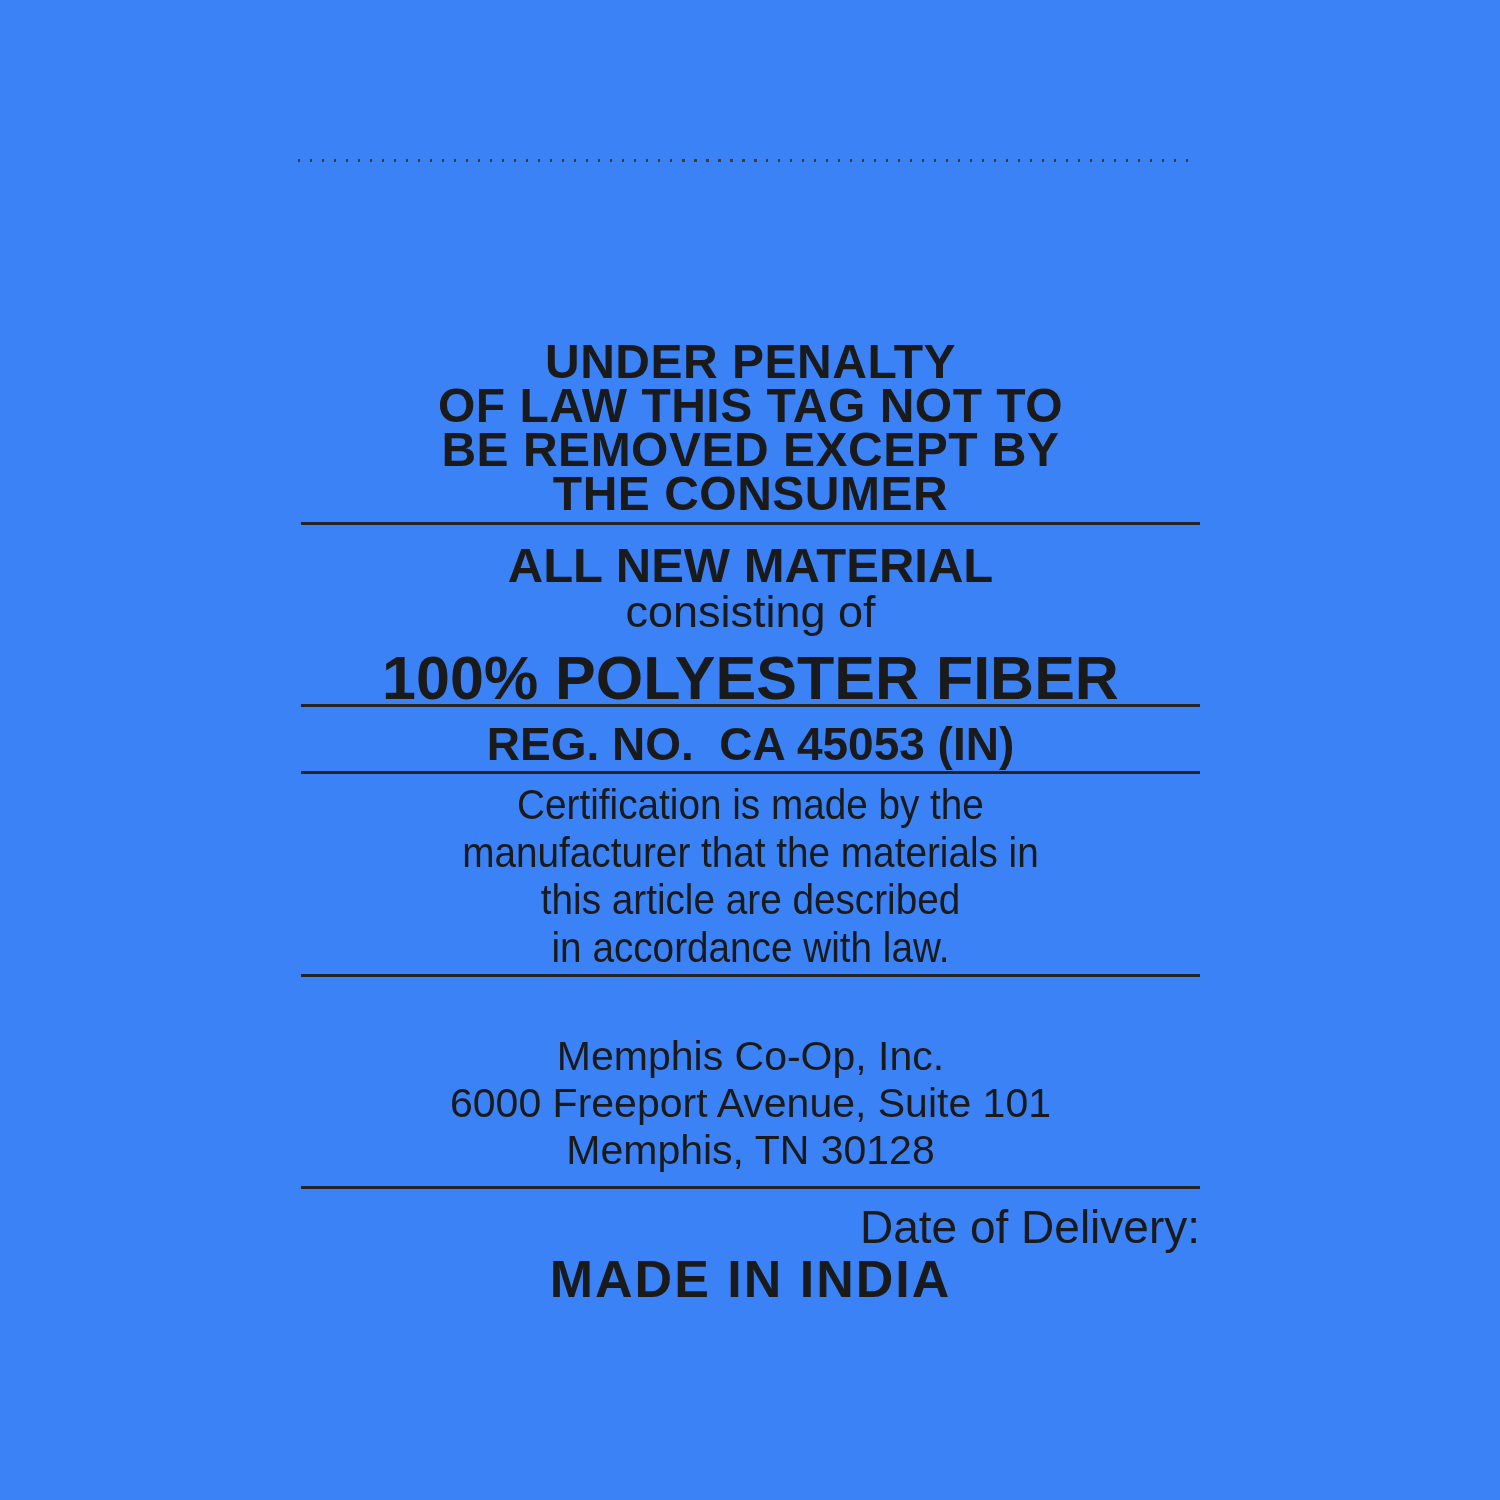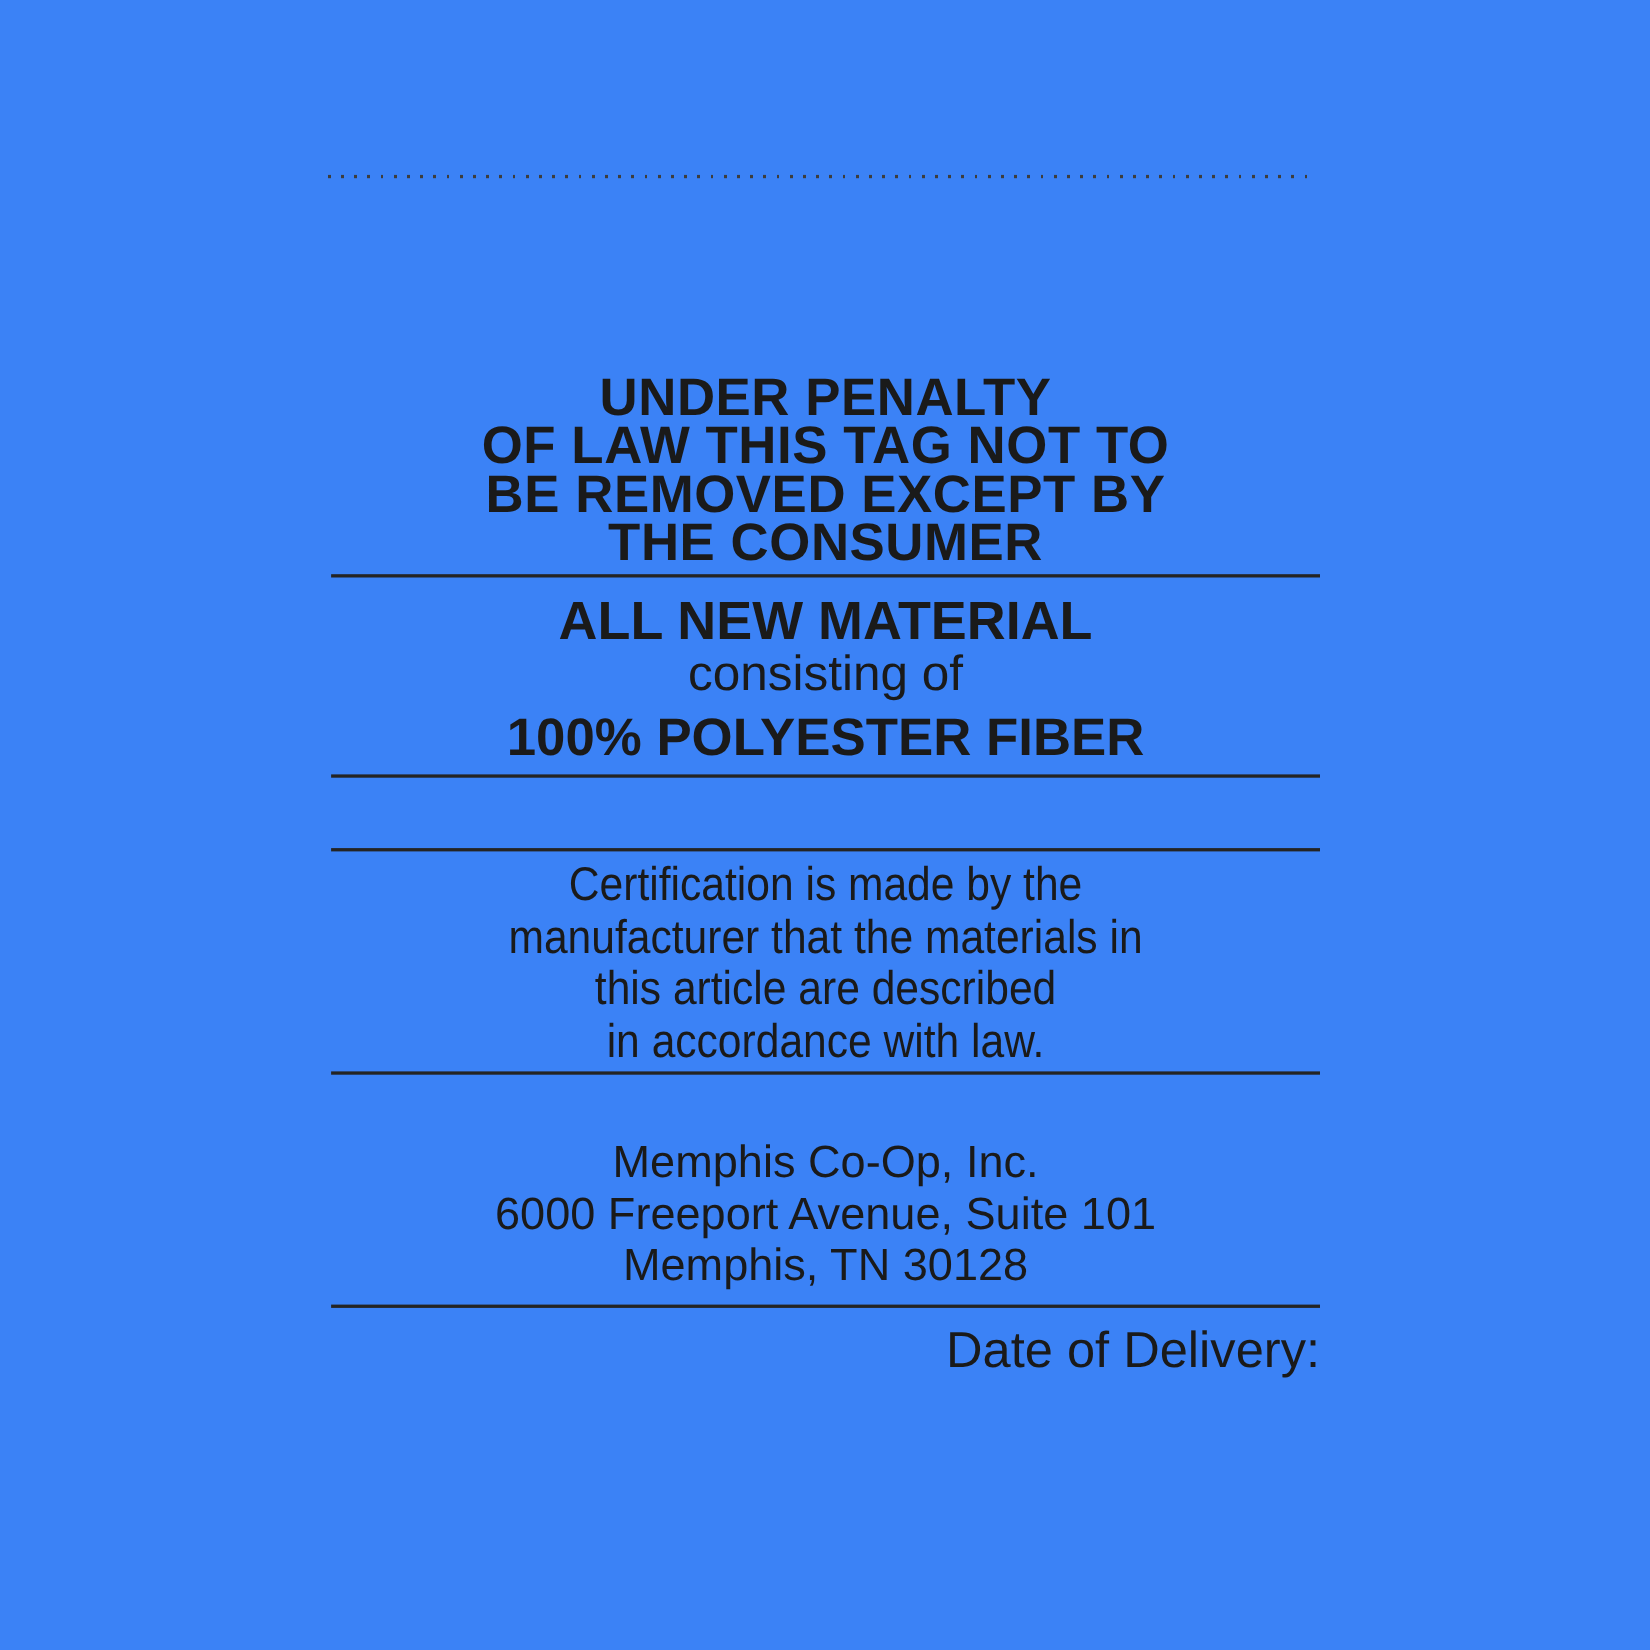--- a/index.html
+++ b/index.html
@@ -48,21 +48,21 @@
   .penalty-header {
     top: 340px;
     font-size: 48px;
     font-weight: bold;
     line-height: 44px;
     letter-spacing: 0.5px;
   }
   .rule-1 { top: 522px; }
   .material-heading { top: 537px; font-size: 49px; font-weight: bold; }
   .material-subheading { top: 586px; font-size: 45px; }
-  .fiber-content { top: 643px; font-size: 48px; font-weight: bold; }
+  .fiber-content { top: 643px; font-size: 61px; font-weight: bold; }
   .rule-2 { top: 704px; }
   .reg-number { top: 717px; font-size: 46px; font-weight: bold; }
   .rule-3 { top: 771px; }
   .certification {
     top: 781px;
     font-size: 43px;
     line-height: 47.5px;
     transform: scaleX(0.9);
     transform-origin: 50% 0;
   }
@@ -101,34 +101,36 @@
     <div class="rule rule-1"></div>
 
     <div class="txt material-subheading">consisting of</div>
 
     <div class="txt material-heading">ALL NEW MATERIAL</div>
 
     <div class="txt fiber-content">100% POLYESTER FIBER</div>
 
     <div class="rule rule-2"></div>
 
+    <div class="txt reg-number">REG. NO.  CA 45053 (IN)</div>
 
     <div class="rule rule-3"></div>
 
     <div class="txt certification">Certification is made by the
 manufacturer that the materials in
 this article are described
 in accordance with law.</div>
 
     <div class="rule rule-4"></div>
 
 
     <div class="txt address-block"><span>Memphis Co-Op, Inc.</span>
 <span>6000 Freeport Avenue, Suite 101</span>
 <span>Memphis, TN 30128</span></div>
 
     <div class="rule rule-5"></div>
 
     <div class="txt date-of-delivery">Date of Delivery:</div>
 
+    <div class="txt country-of-origin">MADE IN INDIA</div>
 
   </div>
 </div>
 
 </body></html>

